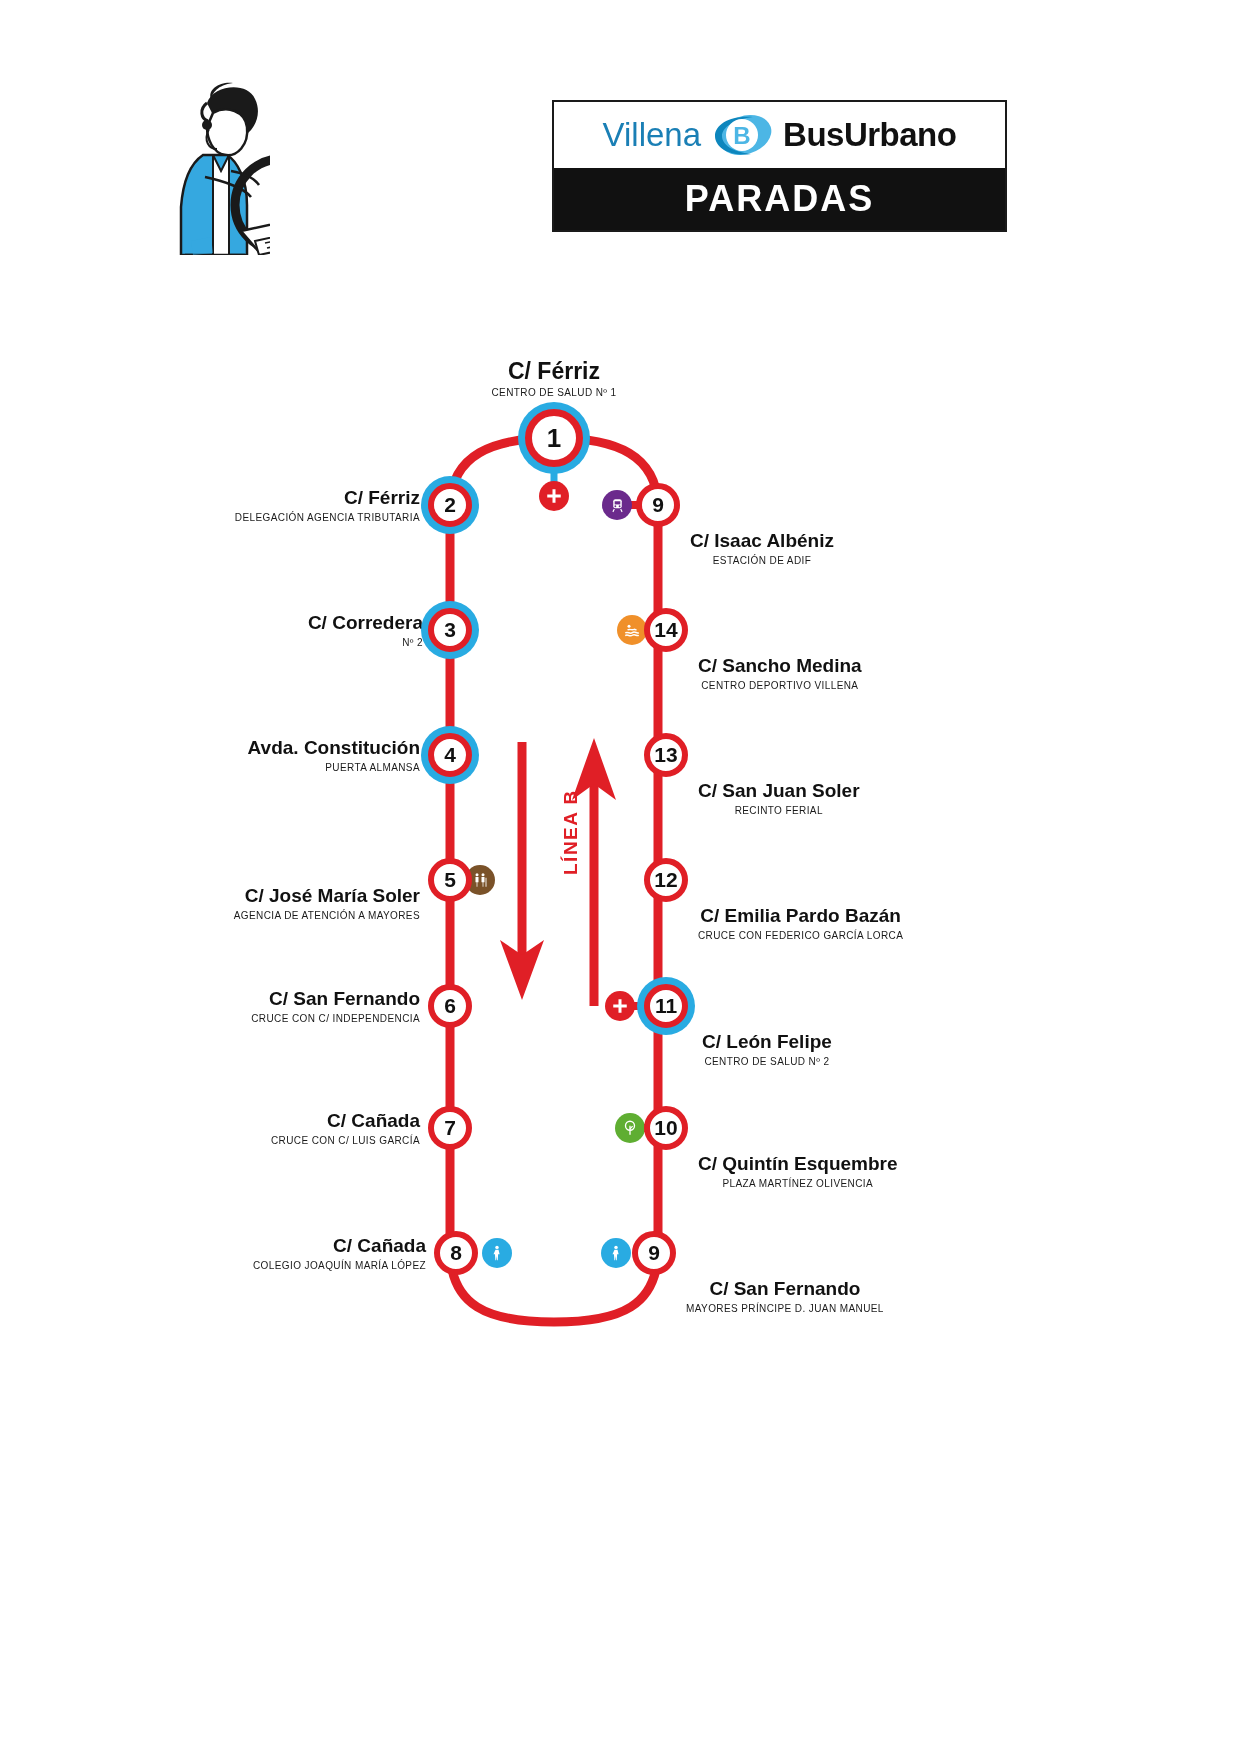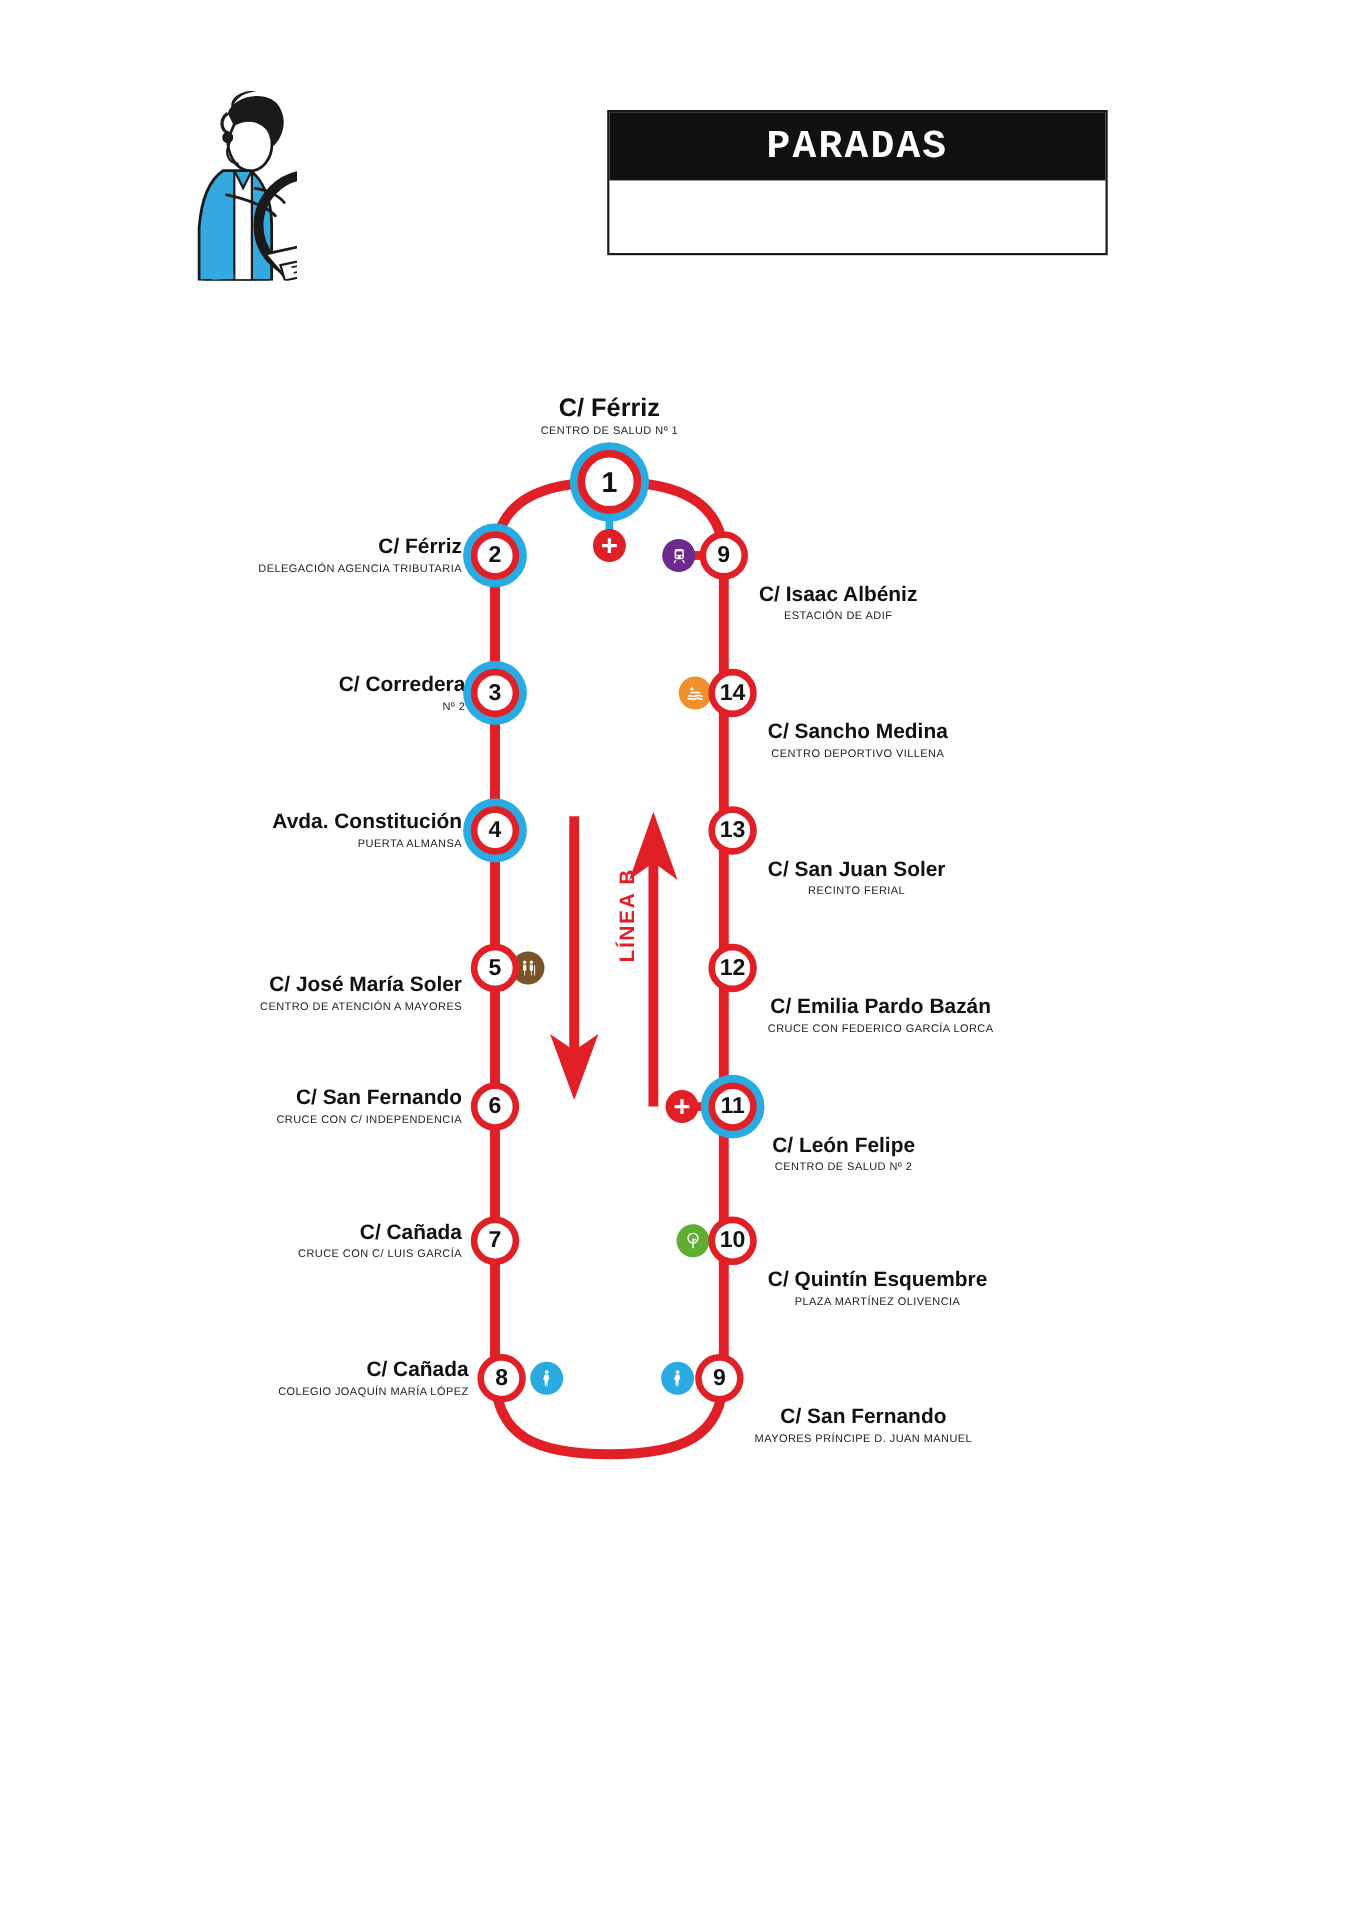--- a/index.html
+++ b/index.html
@@ -58,21 +58,20 @@
     font-weight: bold;
     color: #111111;
     letter-spacing: -0.5px;
   }
   #paradas-bar {
     height: 62px;
     background: #111111;
     display: flex;
     align-items: center;
     justify-content: center;
-    font-family: Liberation Mono, monospace;
   }
   #paradas-text {
     color: #ffffff;
     font-size: 36px;
     font-weight: bold;
     letter-spacing: 2px;
   }
 
   
   #map {
@@ -193,20 +192,32 @@
     <path d="M160 186 L206 176 L210 190 L164 200 Z" fill="#ffffff" stroke="#1a1a1a" stroke-width="2"></path>
     <path d="M170 188 L200 182" stroke="#1a1a1a" stroke-width="1.6"></path>
     <path d="M172 193 L202 187" stroke="#1a1a1a" stroke-width="1.6"></path>
     <path d="M90 200 L150 200" stroke="#1a1a1a" stroke-width="2.5"></path>
 
     <path d="M96 186 L116 182 L118 198 L98 200 Z" fill="#35a8e0" opacity="0.55"></path>
   </svg>
 </div>
 
 <div id="header-block">
+  <div id="logo-bar">
+    <span id="logo-villena">Villena</span>
+    <span id="logo-mark">
+      <svg viewBox="0 0 62 46" width="62" height="46">
+        <ellipse cx="34" cy="23" rx="27" ry="19" transform="rotate(-18 34 23)" fill="#4cb6e5"></ellipse>
+        <path d="M42 5 C20 3 4 12 4 24 C4 36 20 45 40 42 C22 40 11 33 11 24 C11 15 24 7 42 5 Z" fill="#0d86bd"></path>
+        <circle cx="31" cy="23" r="16" fill="#ffffff"></circle>
+        <text x="31" y="32" font-family="Liberation Sans, sans-serif" font-size="24" font-weight="bold" fill="#4cb6e5" text-anchor="middle">B</text>
+      </svg>
+    </span>
+    <span id="logo-busurbano">BusUrbano</span>
+  </div>
   <div id="paradas-bar">
     <span id="paradas-text">PARADAS</span>
   </div>
 </div>
 
 <div id="map">
 
   <svg width="1240" height="1755" style="position:absolute;left:0;top:0;">
 
     <path d="M450 505 L450 1253" fill="none" stroke="#e01f26" stroke-width="9"></path>
@@ -355,21 +366,21 @@
     <div class="sub">Nº 2</div>
   </div>
 
   <div class="label right-align" style="left:420px; top:756px;">
     <div class="ttl">Avda. Constitución</div>
     <div class="sub">PUERTA ALMANSA</div>
   </div>
 
   <div class="label right-align" style="left:420px; top:881px;margin-top:23px;">
     <div class="ttl">C/ José María Soler</div>
-    <div class="sub">CENTRO DE ATENCIÓN A MAYORES</div>
+    <div class="sub">AGENCIA DE ATENCIÓN A MAYORES</div>
   </div>
 
   <div class="label right-align" style="left:420px; top:1007px;">
     <div class="ttl">C/ San Fernando</div>
     <div class="sub">CRUCE CON C/ INDEPENDENCIA</div>
   </div>
 
   <div class="label right-align" style="left:420px; top:1129px;">
     <div class="ttl">C/ Cañada</div>
     <div class="sub">CRUCE CON C/ LUIS GARCÍA</div>

